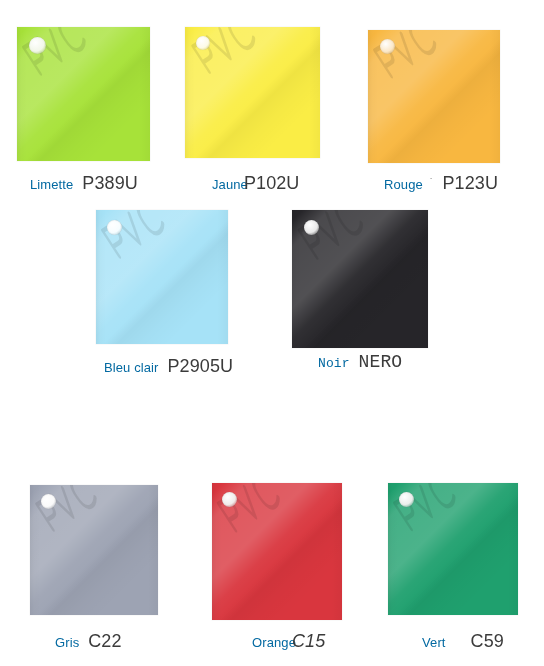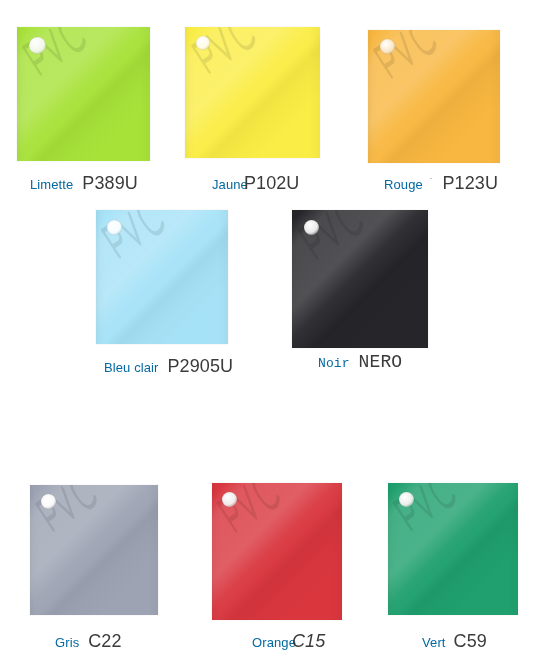--- a/index.html
+++ b/index.html
@@ -272,15 +272,15 @@
         <div class="chip-edge"></div>
         <div class="chip-emboss">
           <svg viewBox="0 0 100 34" preserveAspectRatio="none">
             <path d="M4 4 L4 30 M4 4 L16 4 Q24 4 24 12 Q24 20 16 20 L4 20" fill="none" stroke="rgba(0,0,0,0.55)" stroke-width="4" stroke-linecap="round" stroke-linejoin="round"></path>
             <path d="M32 4 L44 30 L56 4" fill="none" stroke="rgba(0,0,0,0.55)" stroke-width="4" stroke-linecap="round" stroke-linejoin="round"></path>
             <path d="M94 8 Q88 3 80 3 Q68 3 68 17 Q68 31 80 31 Q88 31 94 26" fill="none" stroke="rgba(0,0,0,0.55)" stroke-width="4" stroke-linecap="round" stroke-linejoin="round"></path>
           </svg>
         </div>
         <div class="chip-hole" style="left: 11px; top: 9px; width: 15px; height: 15px; background: radial-gradient(circle at 38% 33%, rgb(255, 255, 255) 0%, rgb(236, 238, 236) 55%, rgba(0, 0, 0, 0.1) 100%);"></div>
       </div>
-      <div class="swatch-caption" style="left: 422px; top: 632px;"><span class="caption-name">Vert</span><span class="caption-code" style="margin-left: 8px;">C59</span></div>
+      <div class="swatch-caption" style="left: 422px; top: 632px;"><span class="caption-name">Vert</span><span class="caption-code" style="margin-left: 25px;">C59</span></div>
     </div>
   </div>
 
 </body></html>

